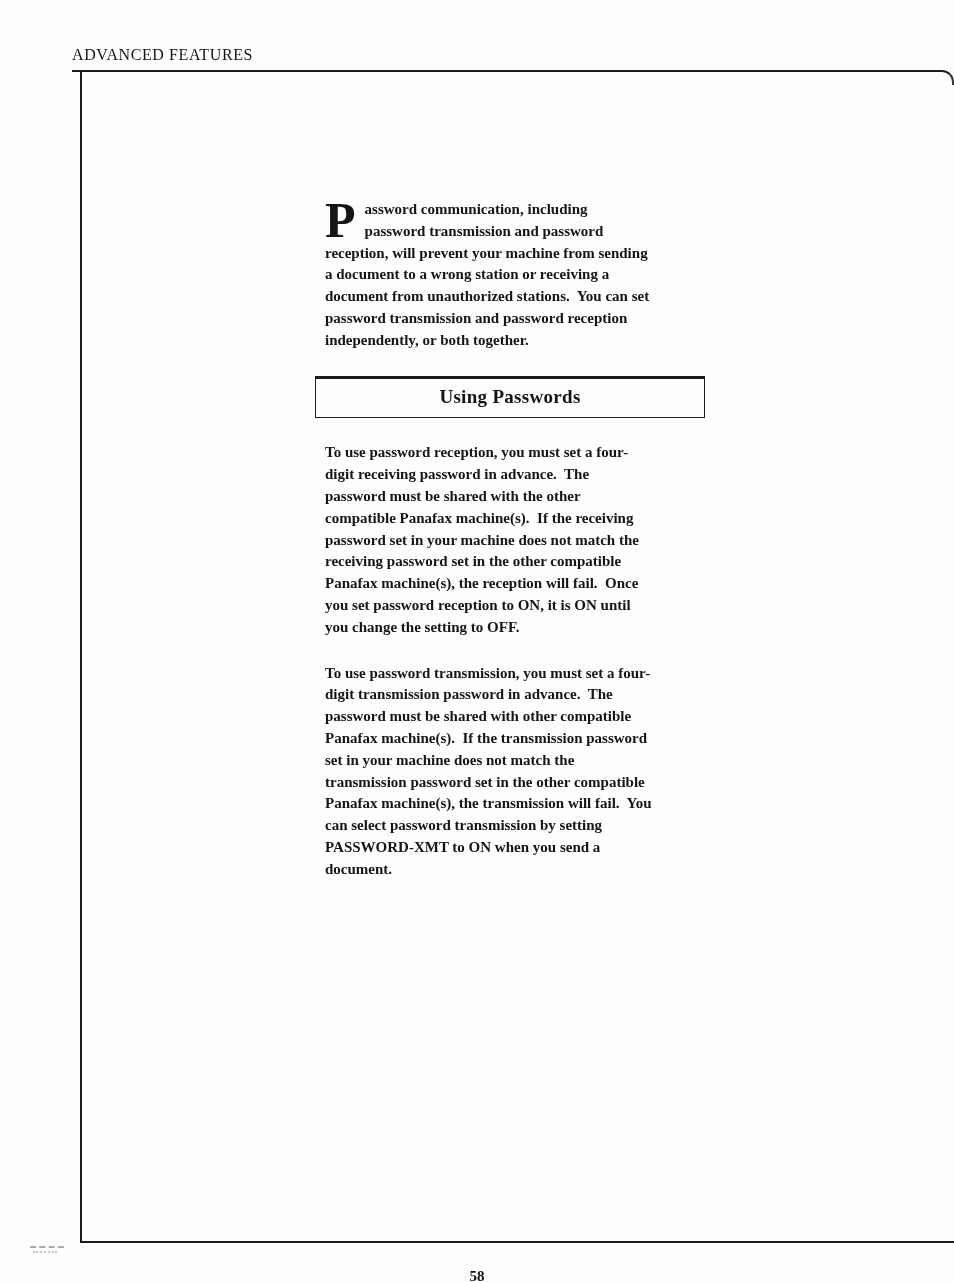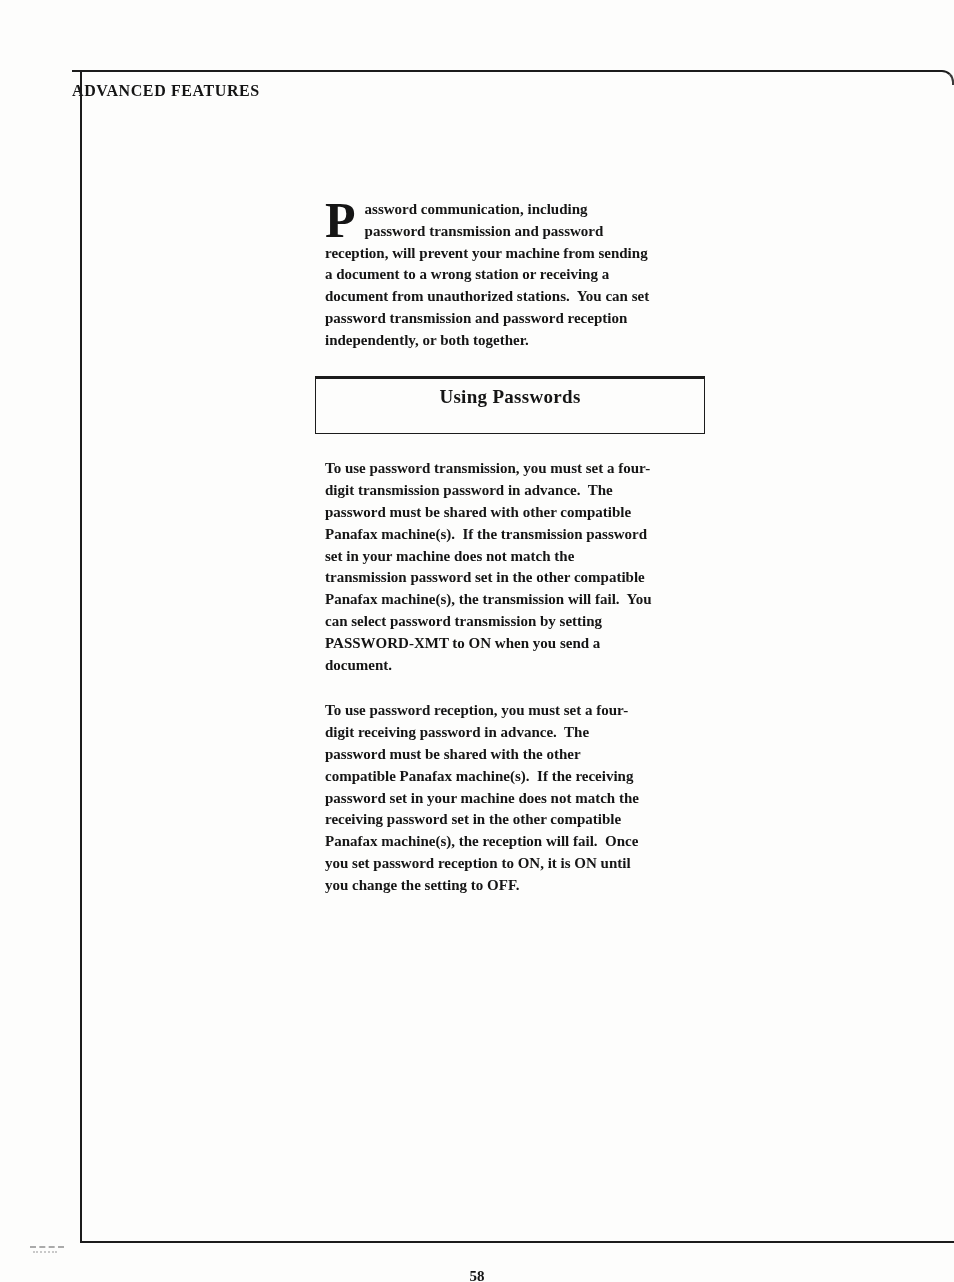--- a/index.html
+++ b/index.html
@@ -11,23 +11,22 @@
     overflow: hidden;
     font-family: "Liberation Serif", "DejaVu Serif", serif;
     color: #151515;
   }
 
   .page-header {
     position: absolute;
     left: 72px;
     top: 46px;
     font-size: 16px;
-    font-weight: bold;
+    font-weight: normal;
     letter-spacing: 0.6px;
-    margin-top: 36px;
   }
 
   .top-rule {
     position: absolute;
     left: 72px;
     top: 70px;
     width: 864px;
     height: 2px;
     background: #1c1c1c;
   }
@@ -78,21 +77,21 @@
     padding: 2px 9px 0 0;
     font-weight: bold;
   }
 
   .title-box {
     margin: 14px 0 24px -10px;
     width: 390px;
     border: 1.5px solid #1c1c1c;
     border-top: 3px solid #1c1c1c;
     text-align: center;
-    padding: 7px 0 24px 0;
+    padding: 7px 0 8px 0;
     box-sizing: border-box;
   }
 
   .title-box .title {
     font-size: 19px;
     font-weight: bold;
     letter-spacing: 0.3px;
   }
 
   .page-number {
@@ -140,39 +139,39 @@
 reception, will prevent your machine from sending
 a document to a wrong station or receiving a
 document from unauthorized stations.  You can set
 password transmission and password reception
 independently, or both together.</span></div>
 
   <div class="title-box">
     <span class="title">Using Passwords</span>
   </div>
 
+  <div class="para">To use password reception, you must set a four-
+digit receiving password in advance.  The
+password must be shared with the other
+compatible Panafax machine(s).  If the receiving
+password set in your machine does not match the
+receiving password set in the other compatible
+Panafax machine(s), the reception will fail.  Once
+you set password reception to ON, it is ON until
+you change the setting to OFF.</div>
+
   <div class="para">To use password transmission, you must set a four-
 digit transmission password in advance.  The
 password must be shared with other compatible
 Panafax machine(s).  If the transmission password
 set in your machine does not match the
 transmission password set in the other compatible
 Panafax machine(s), the transmission will fail.  You
 can select password transmission by setting
 PASSWORD-XMT to ON when you send a
 document.</div>
 
-  <div class="para">To use password reception, you must set a four-
-digit receiving password in advance.  The
-password must be shared with the other
-compatible Panafax machine(s).  If the receiving
-password set in your machine does not match the
-receiving password set in the other compatible
-Panafax machine(s), the reception will fail.  Once
-you set password reception to ON, it is ON until
-you change the setting to OFF.</div>
-
 
 </div>
 
 <div class="page-number">58</div>
 <div class="artifact-dashes"></div>
 <div class="artifact-dashes-2"></div>
 
 </body></html>

